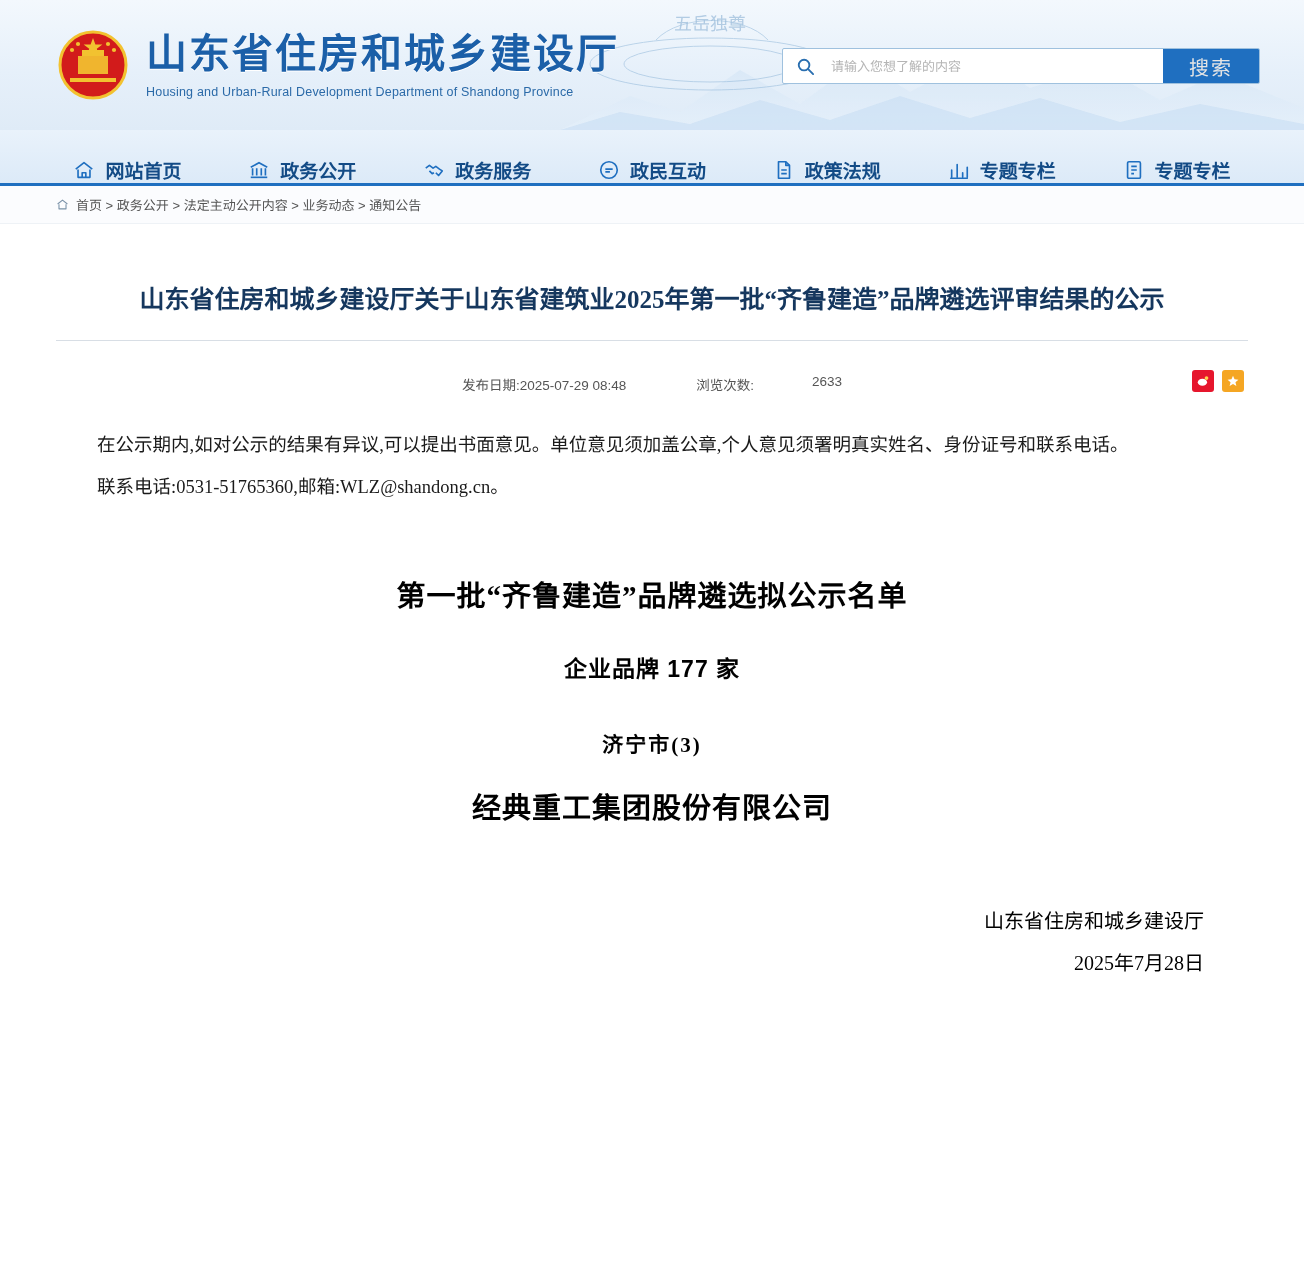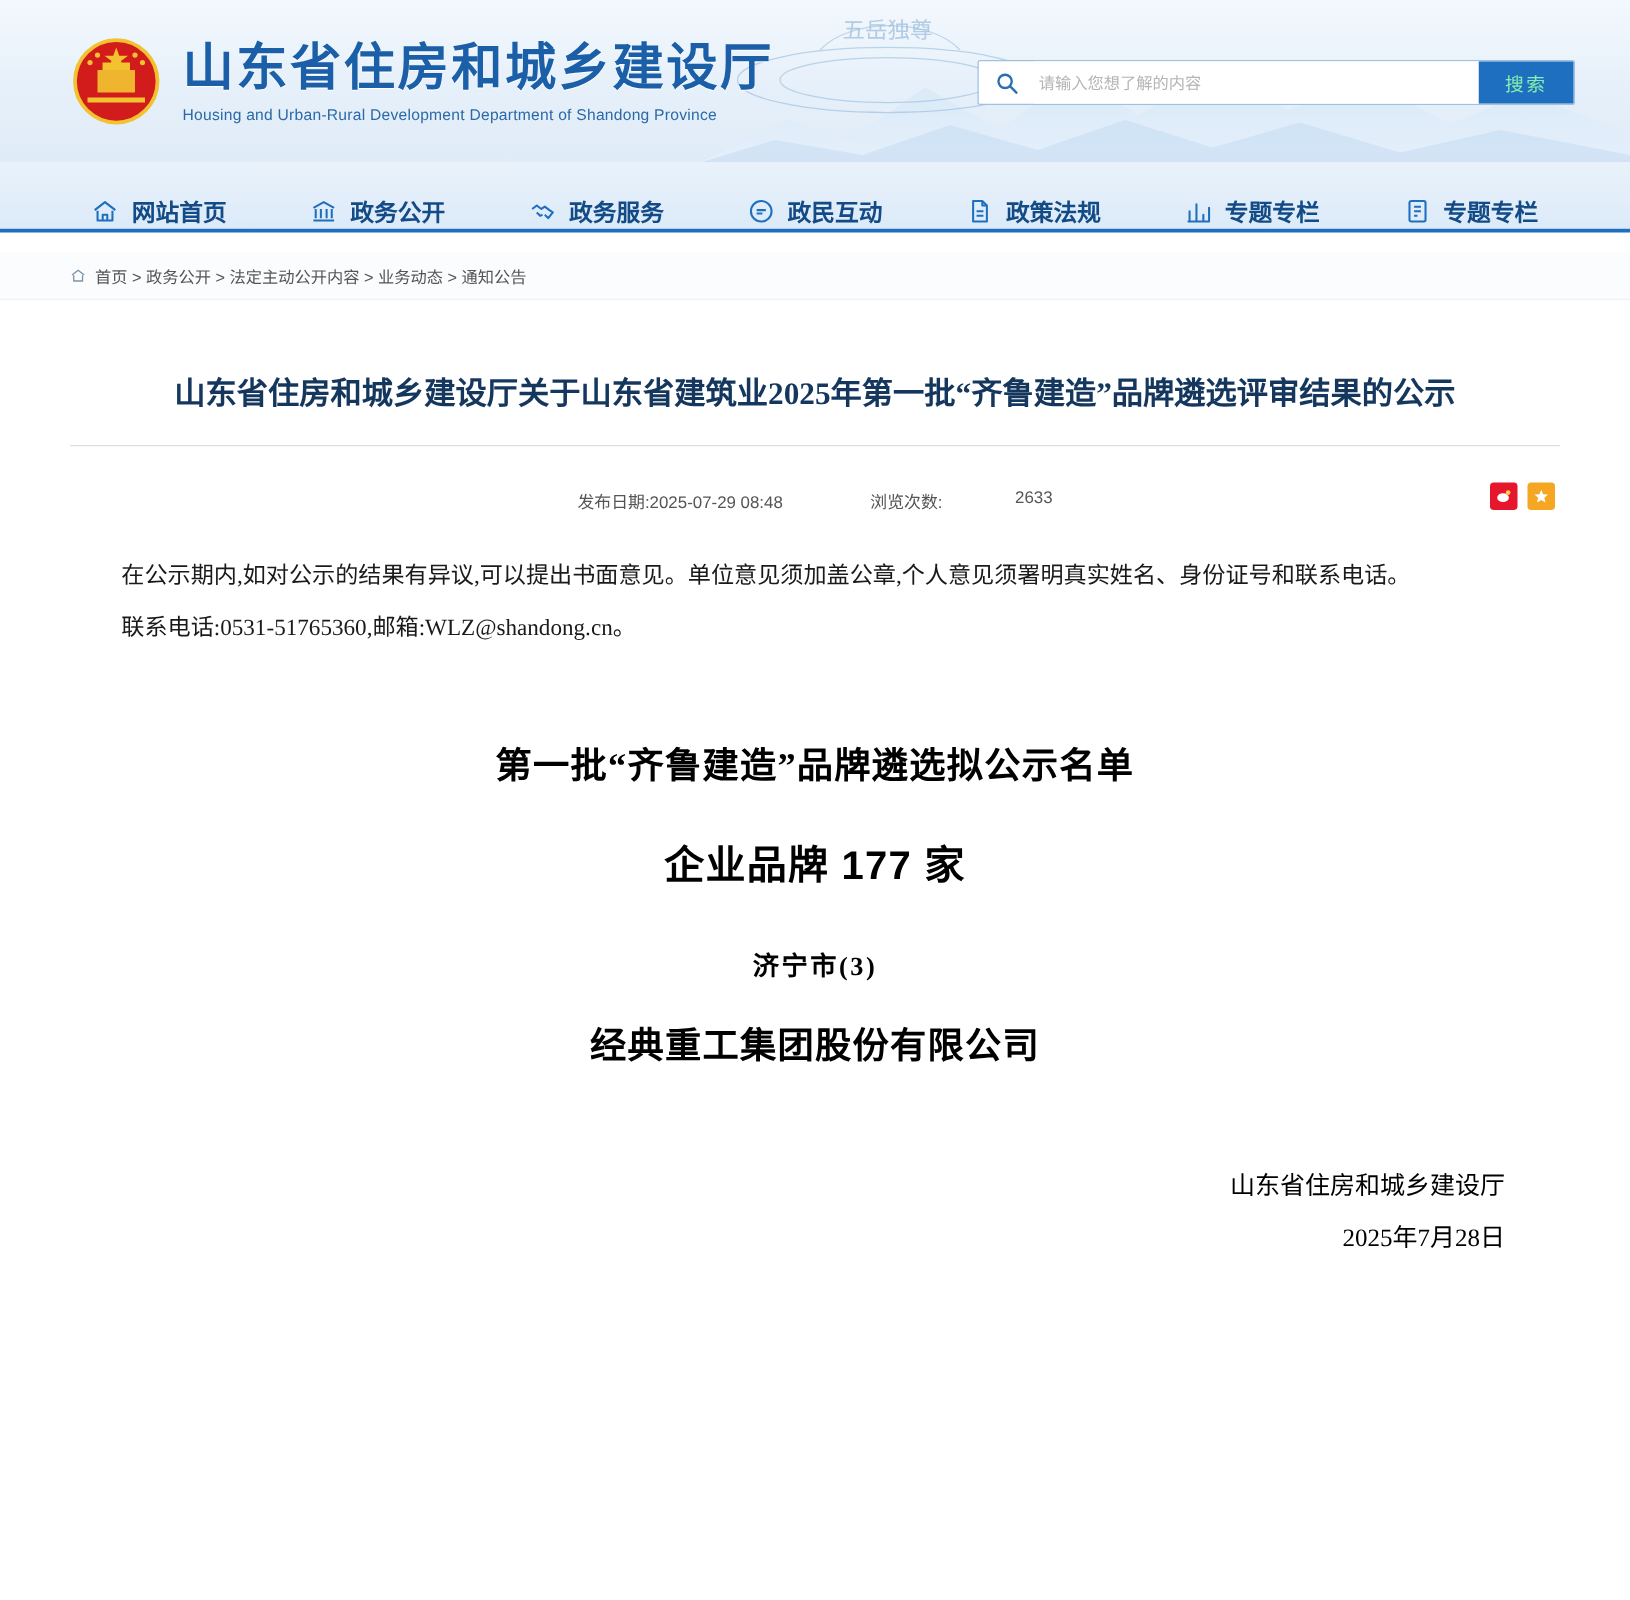--- a/index.html
+++ b/index.html
@@ -76,25 +76,25 @@
     flex: 1;
     border: 0;
     outline: none;
     font-size: 13px;
     color: #333;
     font-family: inherit;
     padding: 0 4px;
   }
   .search-input::placeholder { color: #b5b5b5; }
   .search-btn {
-    width: 76px;
+    width: 96px;
     border: 0;
     background: #1f6fc0;
-    color: #86efac;
-    font-size: 15px;
+    color: #e5e5e5;
+    font-size: 20px;
     letter-spacing: 2px;
     cursor: pointer;
     font-family: inherit;
   }
 
   
   .main-nav {
     height: 56px;
     background: linear-gradient(180deg, #e9f2fb 0%, #dceaf8 100%);
     border-bottom: 3px solid #1f6fc0;
@@ -119,21 +119,20 @@
   
   .breadcrumb {
     height: 38px;
     display: flex;
     align-items: center;
     padding: 0 56px;
     font-size: 13px;
     color: #555;
     background: #fbfcfe;
     border-bottom: 1px solid #eef2f6;
-    margin-top: 16px;
   }
   .breadcrumb .home-ico { margin-right: 7px; color: #7a92a8; display: flex; }
 
   
   .article {
     padding: 34px 56px 10px;
   }
   .article-title {
     text-align: center;
     font-family: "Liberation Serif", "DejaVu Serif", serif;
@@ -214,21 +213,21 @@
   .doc-h1 {
     text-align: center;
     font-size: 29px;
     font-weight: bold;
     letter-spacing: 1px;
     margin-top: 34px;
   }
   .doc-h2 {
     text-align: center;
     font-family: "Liberation Sans", "DejaVu Sans", sans-serif;
-    font-size: 32px;
+    font-size: 23px;
     font-weight: bold;
     margin-top: 36px;
     letter-spacing: 1px;
   }
   .doc-city {
     text-align: center;
     font-size: 21px;
     font-weight: bold;
     margin-top: 44px;
     letter-spacing: 2px;

